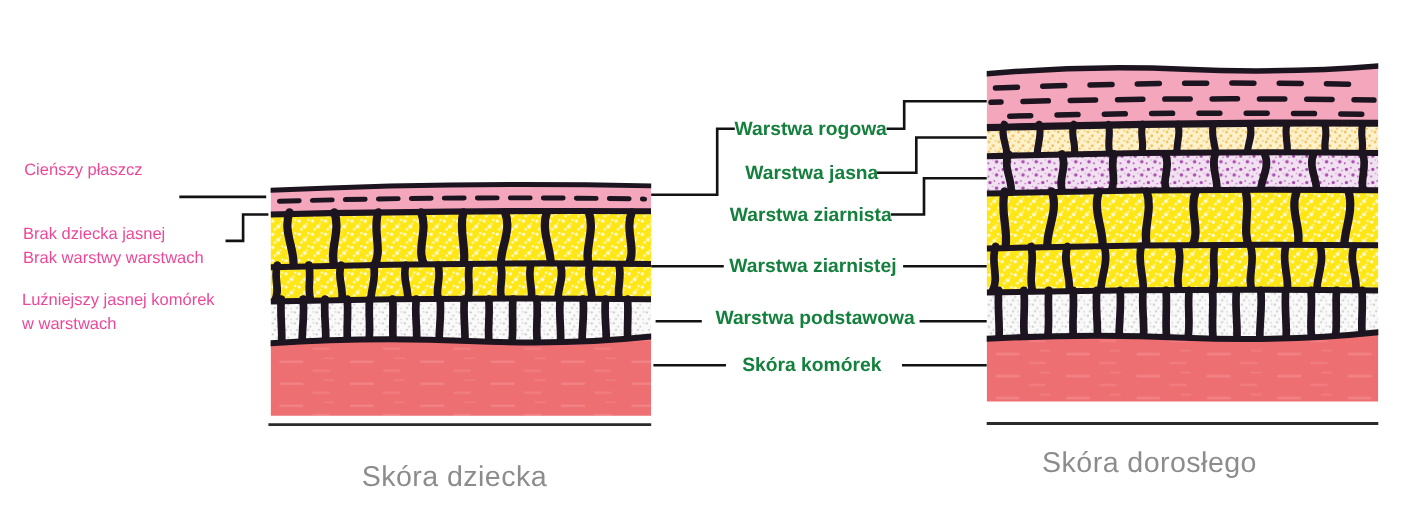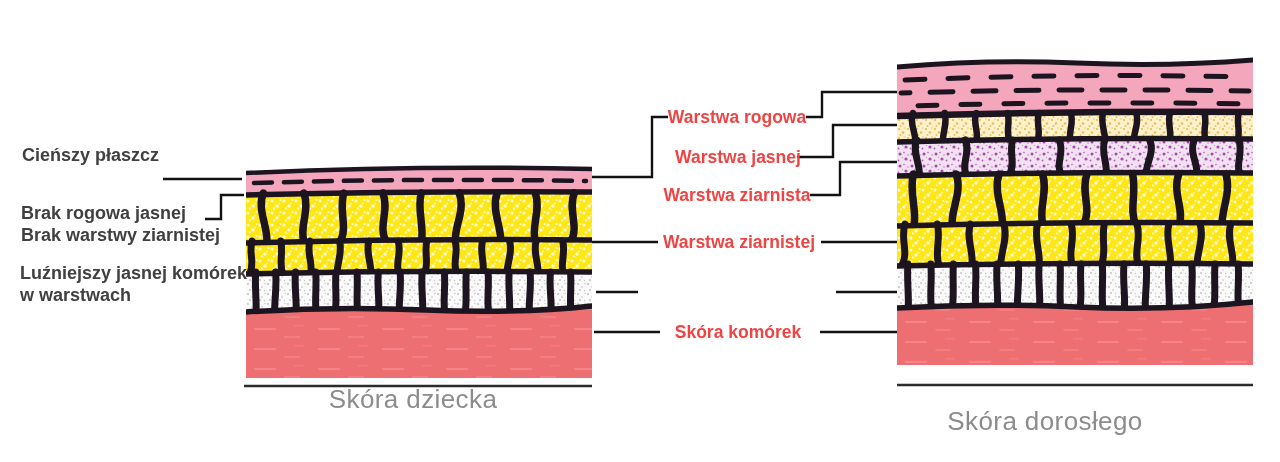--- a/index.html
+++ b/index.html
@@ -3,26 +3,26 @@
 <meta charset="utf-8">
 <style>
   html,body{margin:0;padding:0;background:#ffffff;}
   #stage{
     position:relative;width:1280px;height:462px;overflow:hidden;background:#fff;
     font-family:"Liberation Sans",sans-serif;
   }
   svg.diagram{position:absolute;}
   svg.overlay{position:absolute;left:0;top:0;pointer-events:none;}
   .ann{
-    position:absolute;font-weight:bold;font-size:18px;line-height:22px;
-    color:#404040;white-space:nowrap;
+    position:absolute;font-weight:normal;font-size:15px;line-height:22px;
+    color:#ec4899;white-space:nowrap;
   }
   .mid-label{
     position:absolute;transform:translate(-50%,-50%);font-weight:bold;
-    font-size:17.5px;color:#ef4444;white-space:nowrap;
+    font-size:17.5px;color:#15803d;white-space:nowrap;
   }
   .caption{
     position:absolute;transform:translate(-50%,-50%);font-size:26px;font-weight:300;
     color:var(--caption,#8c8c8c);white-space:nowrap;letter-spacing:.4px;
   }
 </style>
 </head>
 <body>
 
 <div id="stage">
@@ -239,30 +239,31 @@
     <g fill="none" stroke="#2b2b2b" stroke-width="2.6">
       <path d="M244,386 H592"></path>
       <path d="M897,385 H1253"></path>
     </g>
   </svg>
 
   <div class="ann" style="left:22px;top:144px">
     <div>Cieńszy płaszcz</div>
   </div>
   <div class="ann" style="left:21px;top:202px">
-    <div>Brak rogowa jasnej</div>
-    <div>Brak warstwy ziarnistej</div>
+    <div>Brak dziecka jasnej</div>
+    <div>Brak warstwy warstwach</div>
   </div>
   <div class="ann" style="left:20px;top:262px">
     <div>Luźniejszy jasnej komórek</div>
     <div>w warstwach</div>
   </div>
 
   <div class="mid-label" style="left:737px;top:117px">Warstwa rogowa</div>
-  <div class="mid-label" style="left:738px;top:157px">Warstwa jasnej</div>
+  <div class="mid-label" style="left:738px;top:157px">Warstwa jasna</div>
   <div class="mid-label" style="left:737px;top:195px">Warstwa ziarnista</div>
   <div class="mid-label" style="left:739px;top:242px">Warstwa ziarnistej</div>
+  <div class="mid-label" style="left:741px;top:289px">Warstwa podstawowa</div>
   <div class="mid-label" style="left:738px;top:332px">Skóra komórek</div>
 
-  <div class="caption" style="left:413px;top:399px">Skóra dziecka</div>
+  <div class="caption" style="left:413px;top:433px">Skóra dziecka</div>
   <div class="caption" style="left:1045px;top:421px">Skóra dorosłego</div>
 
 </div>
 
 </body></html>

